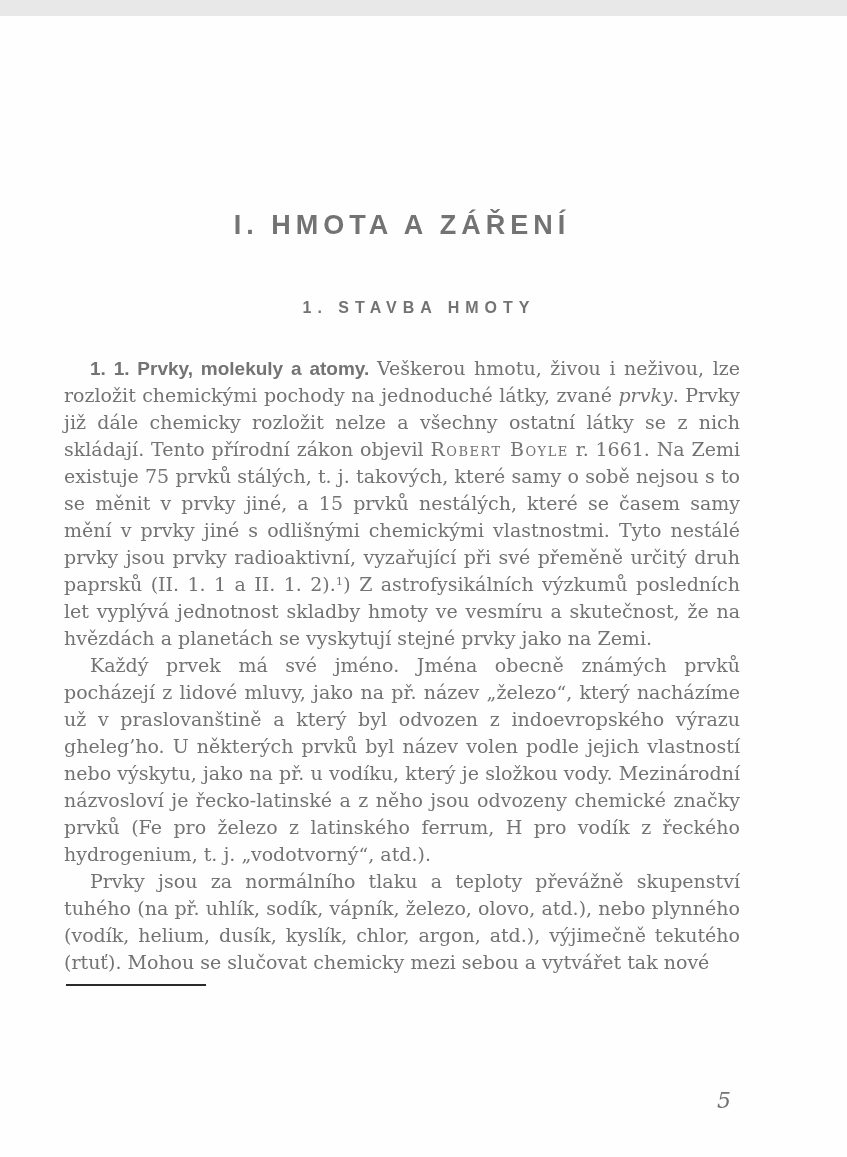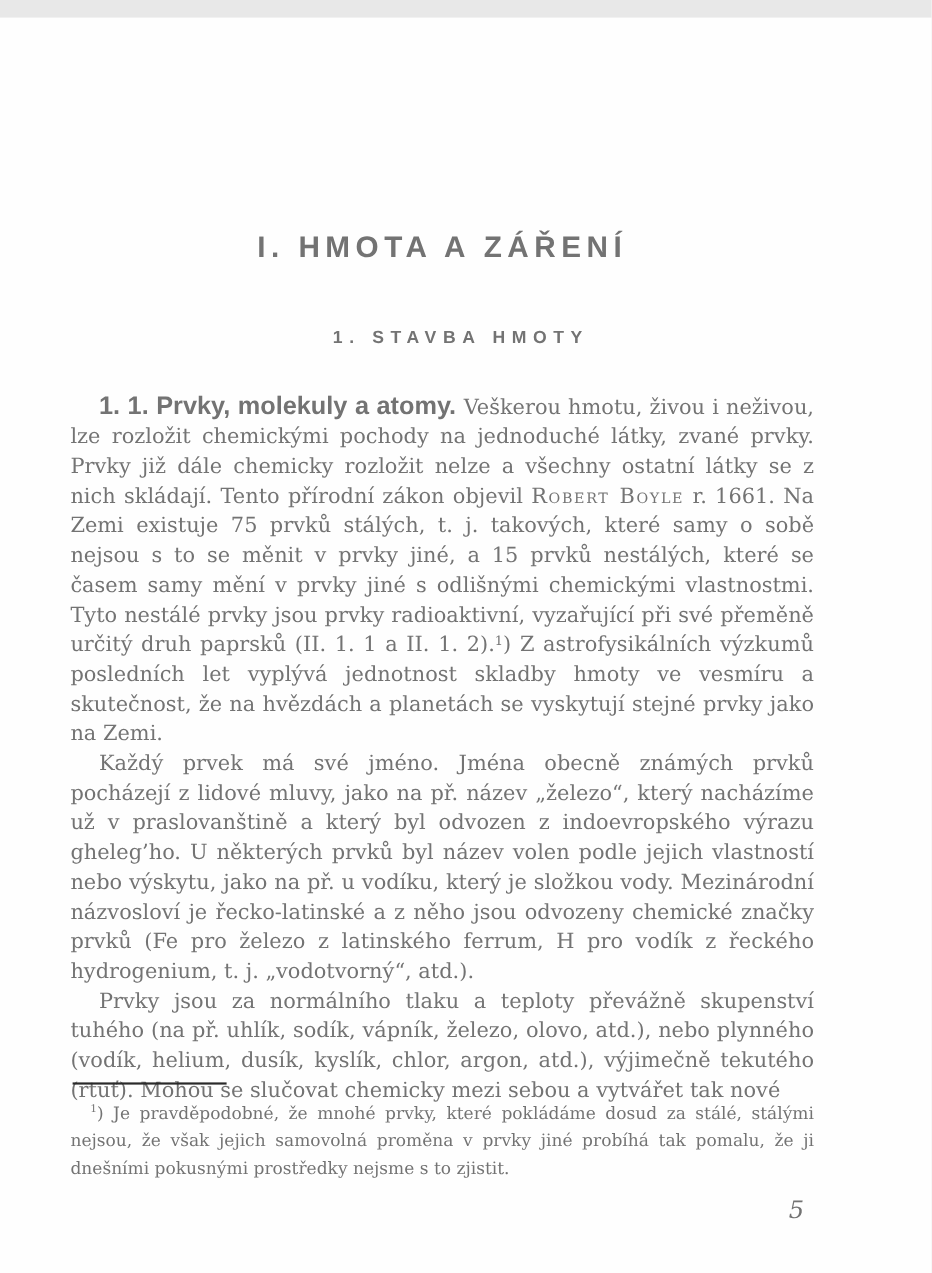--- a/index.html
+++ b/index.html
@@ -46,23 +46,23 @@
     line-height: 27px;
     text-align: justify;
   }
   .para {
     margin: 0;
     text-indent: 26px;
   }
   .lead {
     font-family: "Liberation Sans", sans-serif;
     font-weight: bold;
-    font-size: 23px;
+    font-size: 19px;
   }
-  .it { }
+  .it { font-style: italic; }
   .sc { font-variant: small-caps; letter-spacing: 1.5px; }
   sup.fn {
     font-size: 0.62em;
     line-height: 0;
     vertical-align: 6px;
   }
   .footnote-rule {
     position: absolute;
     left: 66px; top: 968px;
     width: 140px; height: 2px;
@@ -96,17 +96,16 @@
   <div class="section-heading">1. STAVBA HMOTY</div>
 
   <div class="body-text">
     <p class="para"><span class="lead">1. 1. Prvky, molekuly a atomy. </span><span>Veškerou hmotu, živou i neživou, lze rozložit chemickými pochody na jednoduché látky, zvané </span><span class="it">prvky</span><span>. Prvky již dále chemicky rozložit nelze a všechny ostatní látky se z nich skládají. Tento přírodní zákon objevil </span><span class="sc">Robert Boyle</span><span> r. 1661. Na Zemi existuje 75 prvků stálých, t. j. takových, které samy o sobě nejsou s to se měnit v prvky jiné, a 15 prvků nestálých, které se časem samy mění v prvky jiné s odlišnými chemickými vlastnostmi. Tyto nestálé prvky jsou prvky radioaktivní, vyzařující při své přeměně určitý druh paprsků (II. 1. 1 a II. 1. 2).</span><sup class="fn">1</sup><span>) Z astrofysikálních výzkumů posledních let vyplývá jednotnost skladby hmoty ve vesmíru a skutečnost, že na hvězdách a planetách se vyskytují stejné prvky jako na Zemi.</span></p>
     <p class="para"><span>Každý prvek má své jméno. Jména obecně známých prvků pocházejí z lidové mluvy, jako na př. název „železo“, který nacházíme už v praslovanštině a který byl odvozen z indoevropského výrazu gheleg’ho. U některých prvků byl název volen podle jejich vlastností nebo výskytu, jako na př. u vodíku, který je složkou vody. Mezinárodní názvosloví je řecko-latinské a z něho jsou odvozeny chemické značky prvků (Fe pro železo z latinského ferrum, H pro vodík z řeckého hydrogenium, t. j. „vodotvorný“, atd.).</span></p>
     <p class="para"><span>Prvky jsou za normálního tlaku a teploty převážně skupenství tuhého (na př. uhlík, sodík, vápník, železo, olovo, atd.), nebo plynného (vodík, helium, dusík, kyslík, chlor, argon, atd.), výjimečně tekutého (rtuť). Mohou se slučovat chemicky mezi sebou a vytvářet tak nové</span></p>
   </div>
 
   <div class="footnote-rule"></div>
 
-  <div class="footnote"><sup class="fn">1</sup><span>) Je pravděpodobné, že mnohé prvky, které pokládáme dosud za stálé, stálými nejsou, že však jejich samovolná proměna v prvky jiné probíhá tak pomalu, že ji dnešními pokusnými prostředky nejsme s to zjistit.</span></div>
 
   <div class="page-number">5</div>
 
 </div>
 
 </body></html>

